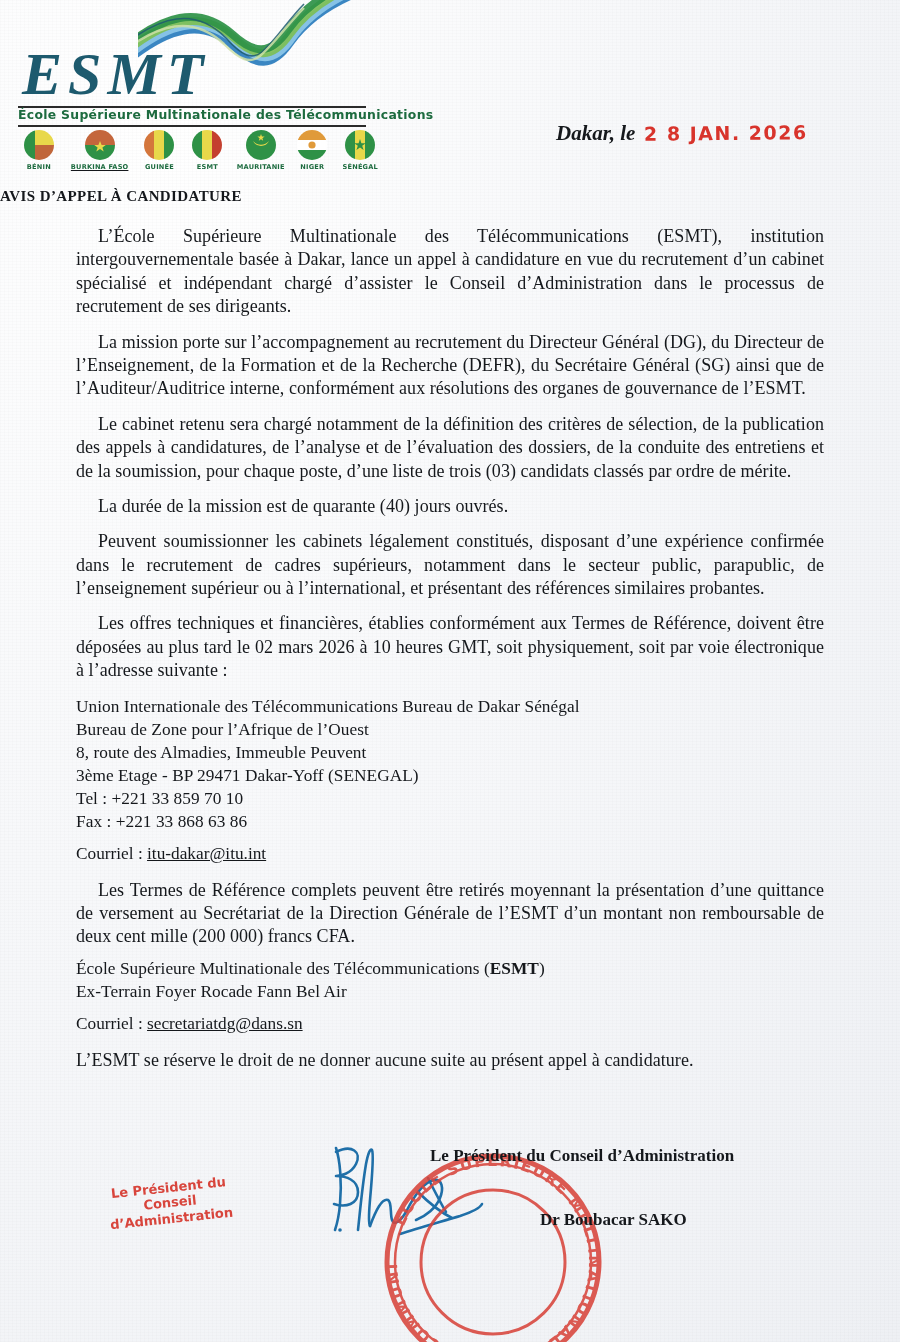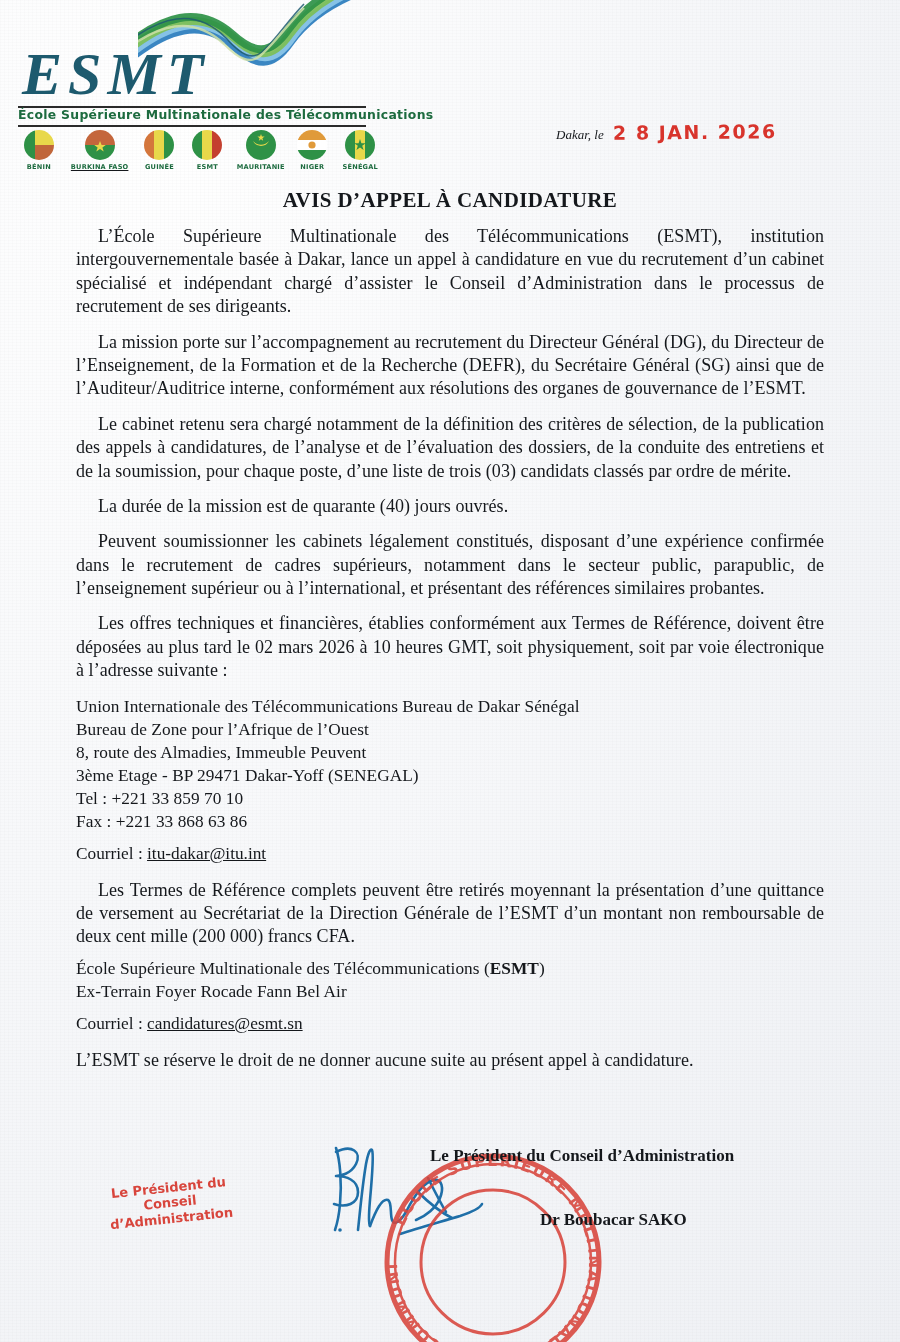--- a/index.html
+++ b/index.html
@@ -49,35 +49,35 @@
   .flag-name{
     font-family:"DejaVu Sans", sans-serif;
     font-weight:700;font-size:6.6px;color:#1d6b3f;
     margin-top:3px;white-space:nowrap;letter-spacing:.2px;
   }
 
   
   .date-line{position:absolute;left:556px;top:121px;display:flex;align-items:baseline;}
   .date-label{
     font-family:"Liberation Serif", serif;
-    font-style:italic;font-weight:400;font-size:13px;color:#15181c;
+    font-style:italic;font-weight:700;font-size:21px;color:#15181c;
   }
   .date-stamp{
     margin-left:9px;
     font-family:"DejaVu Sans", sans-serif;
     font-weight:700;font-size:19px;
     color:#d8342c;letter-spacing:1.5px;
     transform:rotate(-0.6deg);
   }
 
   
   .doc-title{
-    position:absolute;left:0;top:188px;width:900px;text-align:center;
-    font-family:"Liberation Serif", serif;
-    font-weight:700;font-size:21px;letter-spacing:.4px;
+    position:absolute;left:0;top:188px;width:900px;text-align:left;
+    font-family:"Liberation Serif", serif;
+    font-weight:700;font-size:15px;letter-spacing:.4px;
   }
   .content{position:absolute;left:76px;top:225px;width:748px;}
   p.para{
     margin:0 0 12px 0;
     font-size:18px;line-height:1.30;
     text-align:justify;text-indent:22px;
     letter-spacing:.05px;
   }
   .addr{margin:0;font-size:17.3px;line-height:1.33;letter-spacing:.05px;}
   .addr-block{margin:2px 0 10px 0;}
@@ -238,21 +238,21 @@
       <p class="addr">Tel : +221 33 859 70 10</p>
       <p class="addr">Fax : +221 33 868 63 86</p>
       <p class="courriel"><span>Courriel : </span><a class="lnk" href="#">itu-dakar@itu.int</a></p>
     </div>
 
     <p class="para" style="margin-top:14px;">Les Termes de Référence complets peuvent être retirés moyennant la présentation d’une quittance de versement au Secrétariat de la Direction Générale de l’ESMT d’un montant non remboursable de deux cent mille (200 000) francs CFA.</p>
 
     <div class="addr-block" style="margin-top:-4px;">
       <p class="addr"><span>École Supérieure Multinationale des Télécommunications (</span><span class="bold">ESMT</span><span>)</span></p>
       <p class="addr">Ex-Terrain Foyer Rocade Fann Bel Air</p>
-      <p class="courriel"><span>Courriel : </span><a class="lnk" href="#">candidatures@esmt.sn</a></p>
+      <p class="courriel"><span>Courriel : </span><a class="lnk" href="#">secretariatdg@dans.sn</a></p>
     </div>
 
     <p class="para" style="text-indent:0;margin-top:14px;">L’ESMT se réserve le droit de ne donner aucune suite au présent appel à candidature.</p>
   </div>
 
   <div class="sig-area">
 
     <svg class="handsign" viewBox="0 0 220 130">
       <g fill="none" stroke="#1f6fa8" stroke-width="2.6" stroke-linecap="round" stroke-linejoin="round">
         <path d="M36,18 C40,30 42,52 40,74 C39,86 37,94 35,100"></path>

